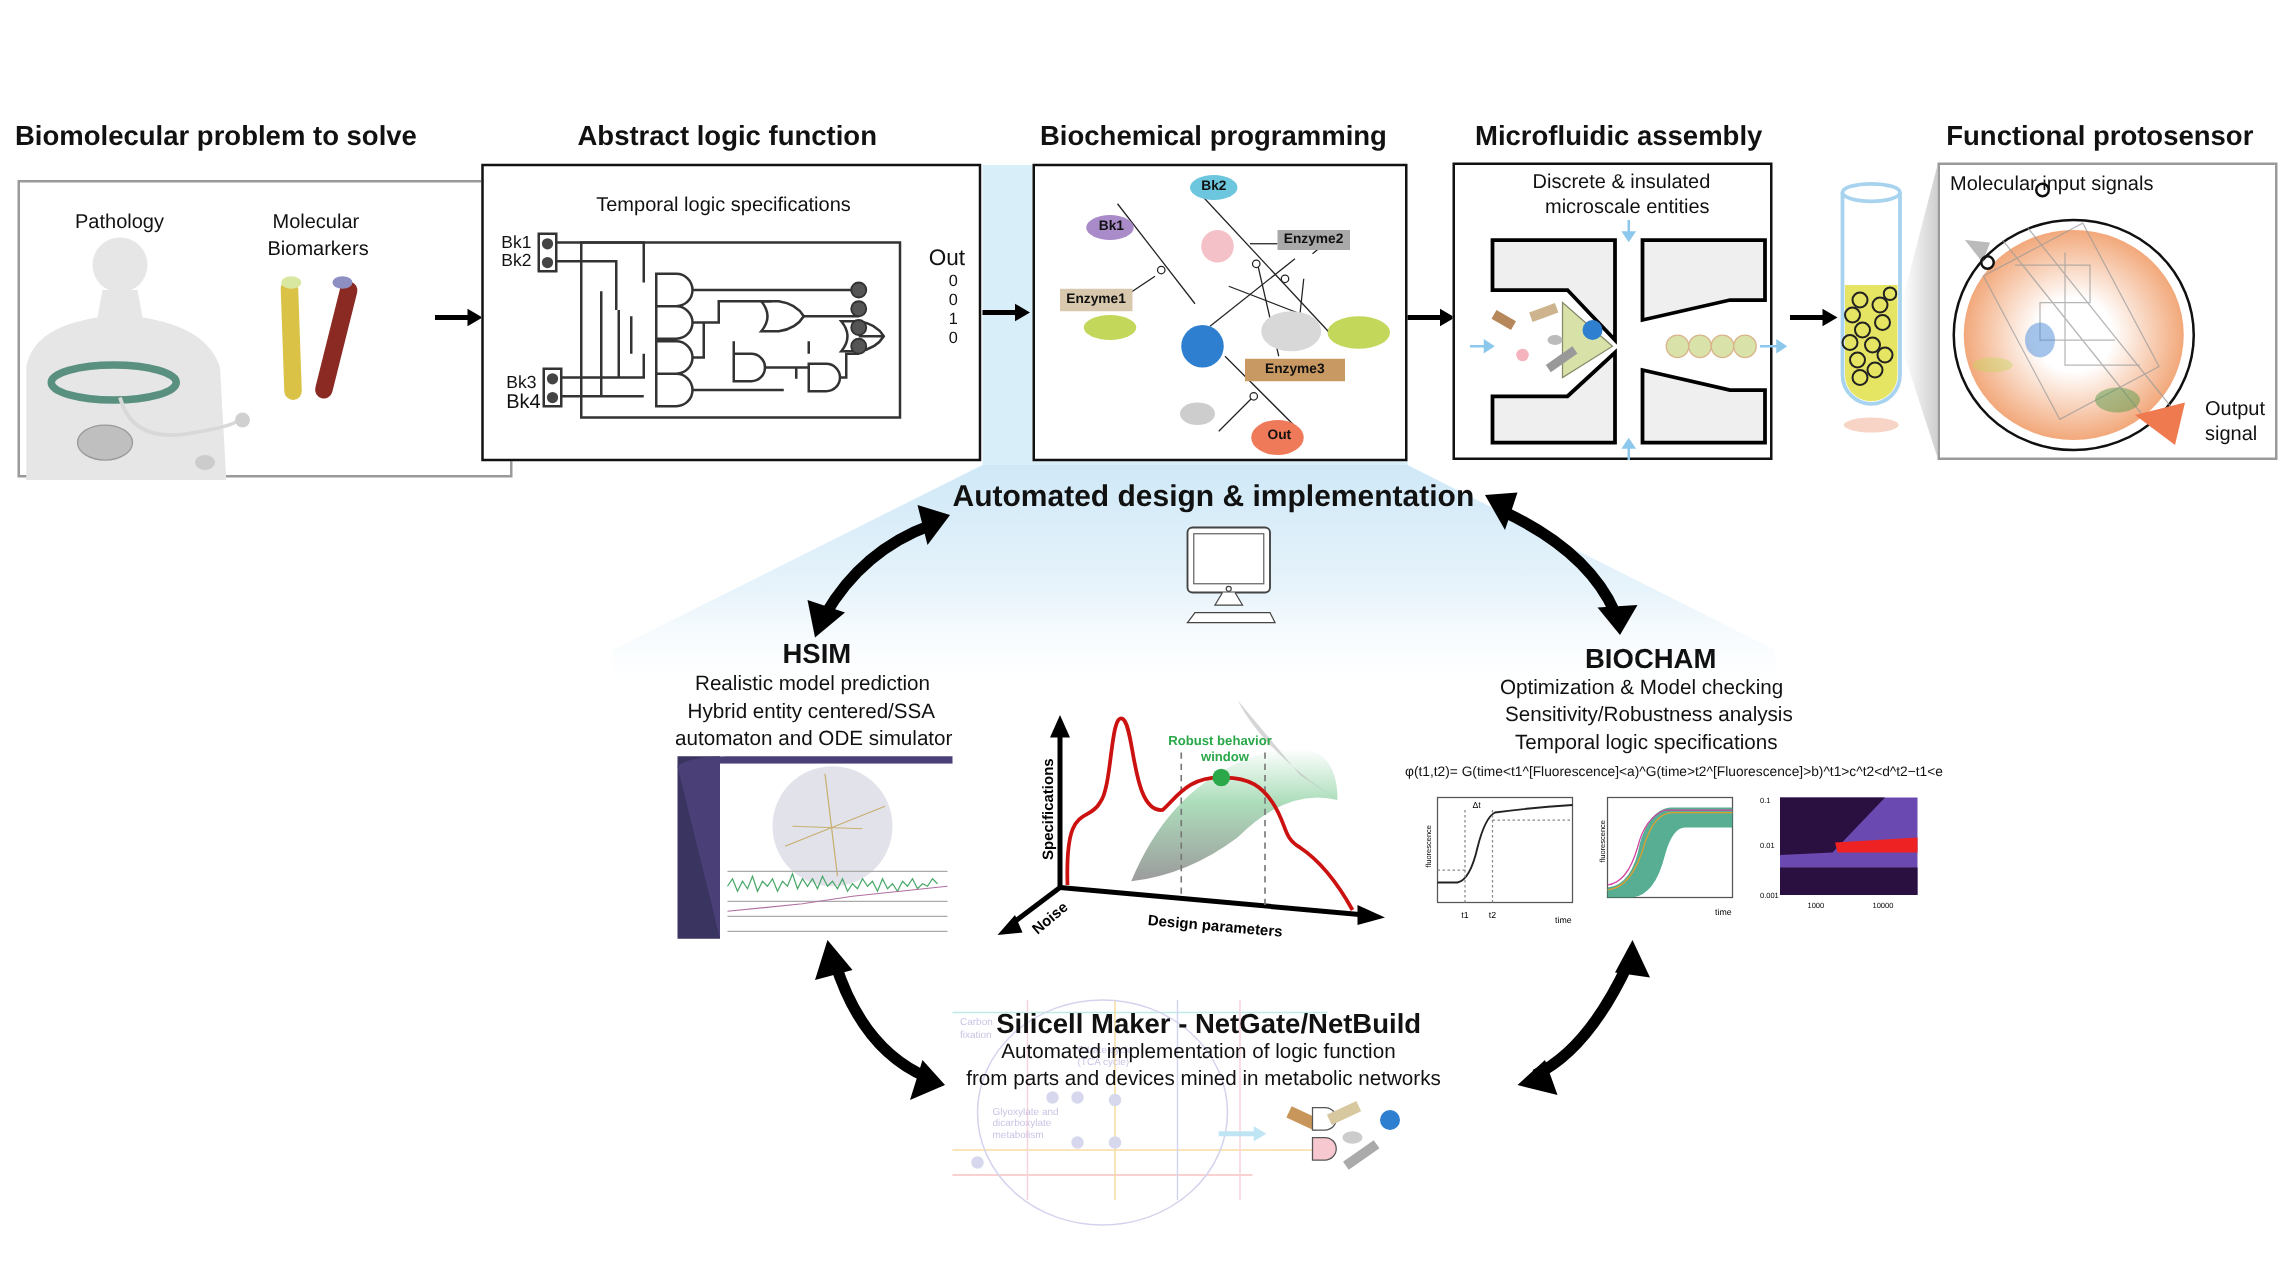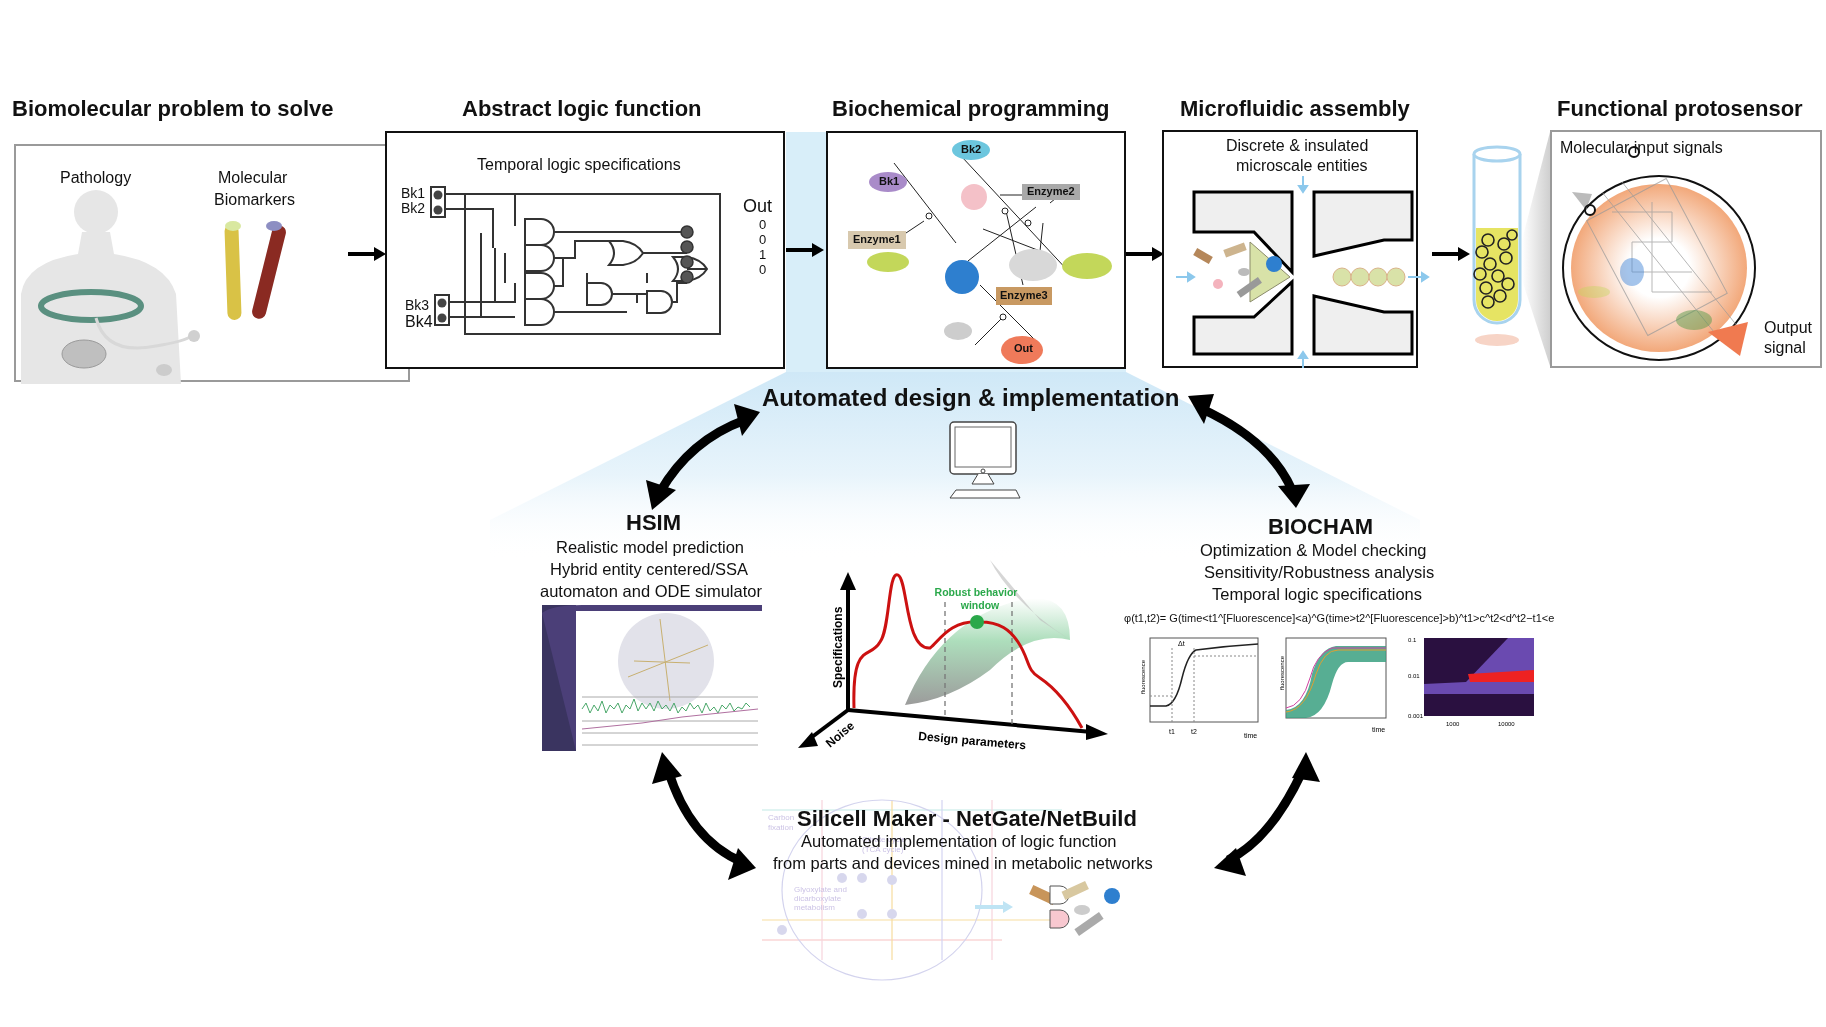--- a/index.html
+++ b/index.html
@@ -147,21 +147,21 @@
     </svg>
   <svg width="50" height="36" style="left:180px;top:114px;">
       <ellipse cx="25" cy="18" rx="24" ry="16" fill="#d8d8d8"></ellipse>
     </svg>
   <svg width="54" height="30" style="left:232px;top:118px;">
       <ellipse cx="27" cy="15" rx="25" ry="13" fill="#c3d75a"></ellipse>
     </svg>
   <svg width="40" height="40" style="left:115px;top:125px;">
       <circle cx="19" cy="19" r="17" fill="#2e7fcf"></circle>
     </svg>
-  <div class="lbl" style="left:168px;top:154px;font-size:11px;font-weight:bold;background:#c89962;padding:2px 4px;">Enzyme3</div>
+  <div class="lbl" style="left:168px;top:154px;font-size:11px;font-weight:bold;background:#c89962;padding:2px 16px;">Enzyme3</div>
   <svg width="32" height="22" style="left:114px;top:187px;">
       <ellipse cx="16" cy="11" rx="14" ry="9" fill="#cdcdcd"></ellipse>
     </svg>
   <svg width="44" height="30" style="left:172px;top:202px;">
       <ellipse cx="22" cy="15" rx="21" ry="14" fill="#ef7a5a"></ellipse>
     </svg>
   <div class="lbl" style="left:186px;top:209px;font-size:11px;font-weight:bold;">Out</div>
 </div>
 
 <svg width="40" height="20" style="left:1126px;top:244px;">

